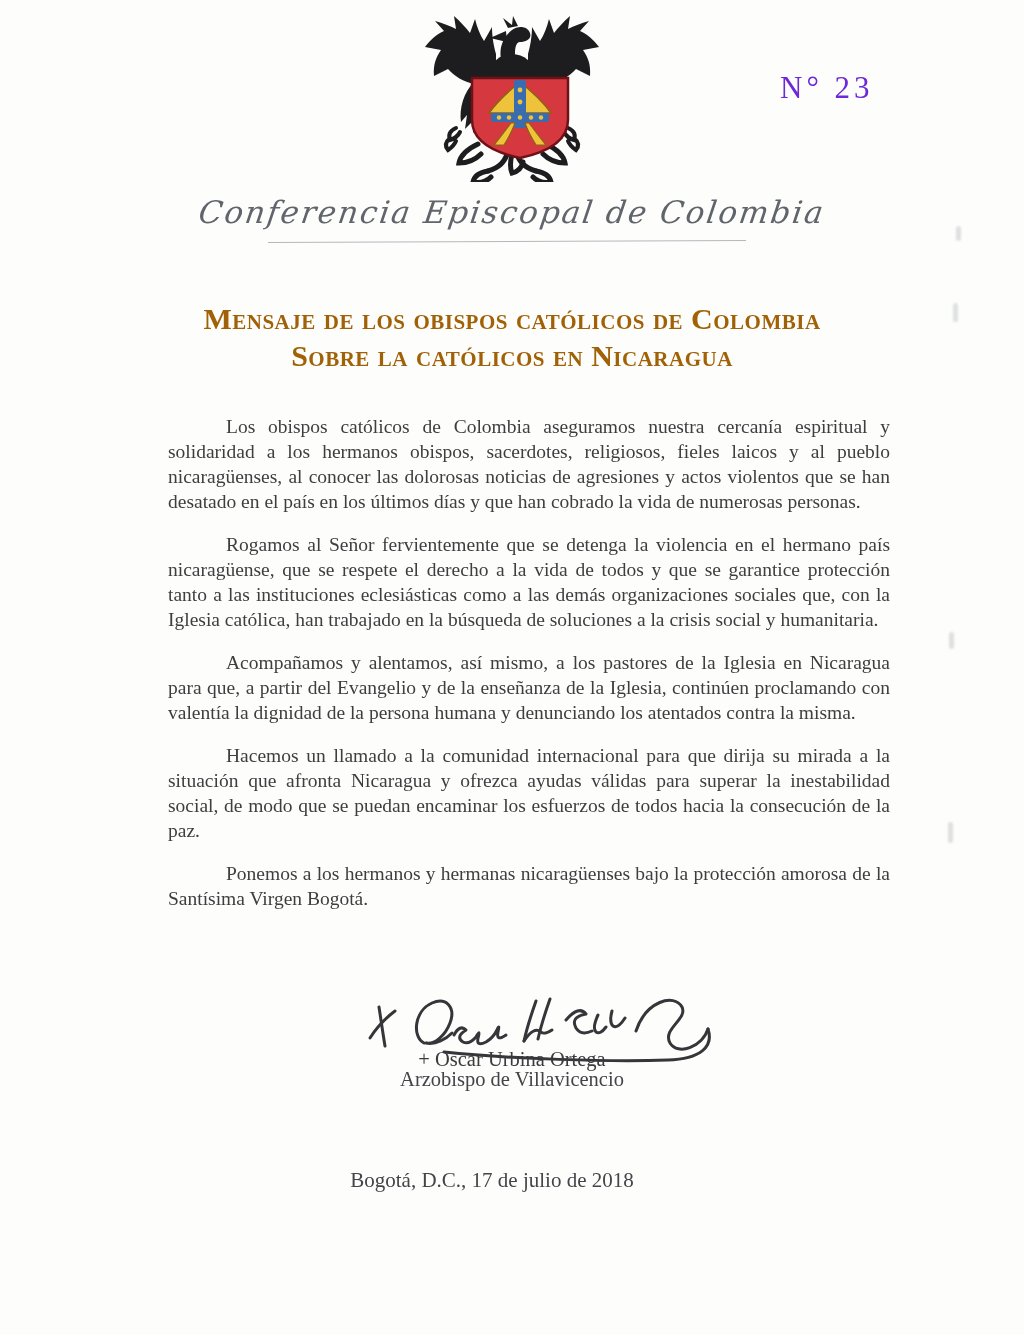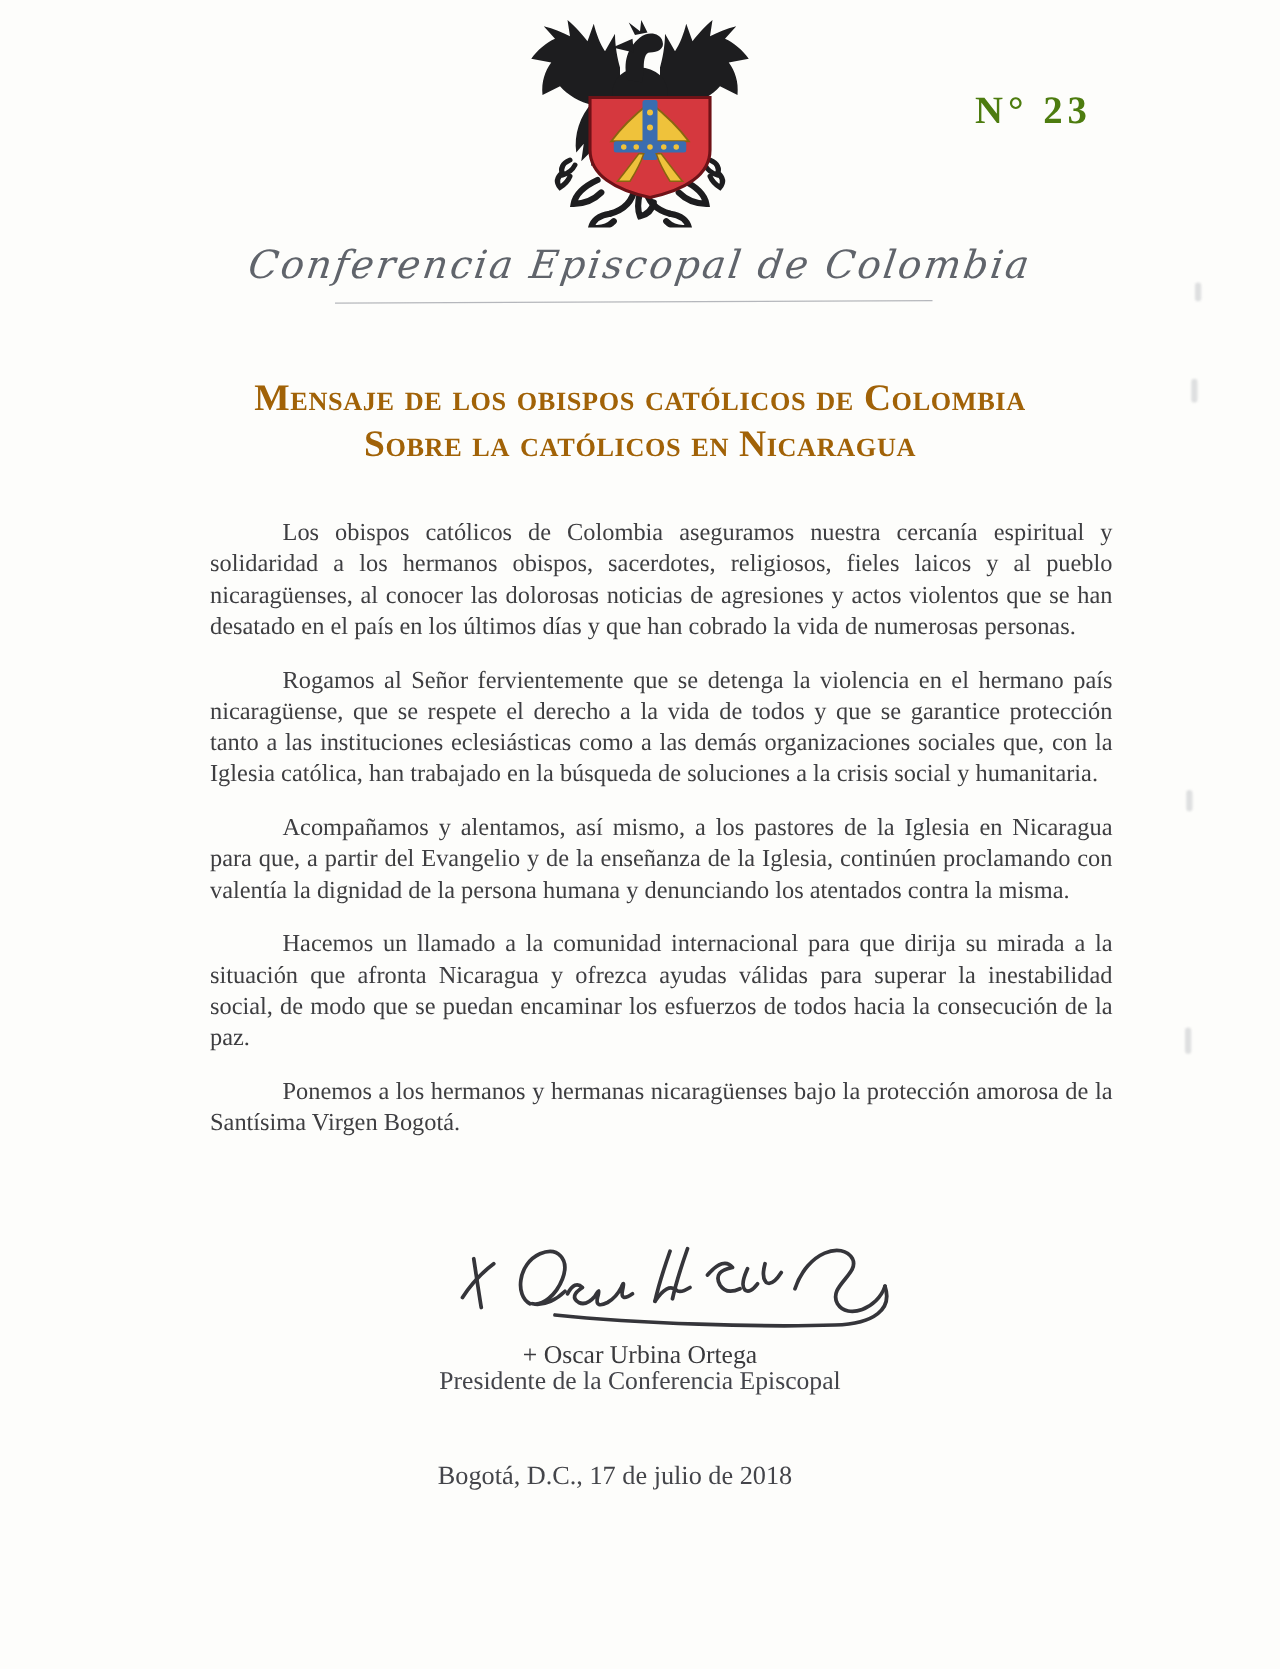--- a/index.html
+++ b/index.html
@@ -14,22 +14,22 @@
     background:#fdfdfb;
     overflow:hidden;
     color:#3e3e41;
   }
   
   .crest{
     position:absolute; left:414px; top:16px; width:196px; height:166px;
   }
   .doc-number{
     position:absolute; left:780px; top:70px; width:160px;
-    font-weight:bold; font-size:31px; letter-spacing:4px;
-    color:#4d7c0f; text-align:left;
+    font-weight:normal; font-size:31px; letter-spacing:4px;
+    color:#6d28d9; text-align:left;
   }
   .script-name{
     position:absolute; left:0; top:194px; width:1024px;
     text-align:center;
     font-family:"DejaVu Serif", serif;
     font-style:italic; font-weight:300;
     font-size:31px; letter-spacing:2px;
     color:#60646b;
     transform:skewX(-8deg);
   }
@@ -54,21 +54,21 @@
   }
   .letter-body p{
     margin:0 0 18px 0;
     text-indent:58px;
   }
   
   .signature-svg{
     position:absolute; left:340px; top:993px; width:380px; height:78px;
   }
   .sig-name{
-    position:absolute; left:0; top:1073px; width:1024px;
+    position:absolute; left:0; top:1048px; width:1024px;
     text-align:center; font-size:20.5px; color:#3a3a3d;
   }
   .sig-role1{
     position:absolute; left:0; top:1068px; width:1024px;
     text-align:center; font-size:20.5px; color:#43444a;
   }
   .sig-role2{
     position:absolute; left:0; top:1094px; width:1024px;
     text-align:center; font-size:20.5px; color:#43444a;
   }
@@ -172,21 +172,21 @@
       <path d="M226,27 q13,-15 20,-6 q-16,3 -10,14 q5,8 16,3"></path>
       <path d="M258,22 q-6,13 -2,17 q4,3 10,-5"></path>
       <path d="M272,18 q-3,11 1,15 q5,3 12,-8"></path>
 
       <path d="M296,38 C306,8 334,0 342,14 C348,26 322,36 330,50 C338,63 362,54 368,36"></path>
       <path d="M368,36 C374,54 360,66 328,67 C270,69 170,66 104,59"></path>
     </g>
   </svg>
 
   <div class="sig-name">+ Oscar Urbina Ortega</div>
-  <div class="sig-role2">Presidente de la Conferencia Episcopal</div>
+  <div class="sig-role1">Arzobispo de Villavicencio</div>
 
   <div class="dateline">Bogotá, D.C., 17 de julio de 2018</div>
 
   <div class="artifact a1"></div>
   <div class="artifact a2"></div>
   <div class="artifact a3"></div>
   <div class="artifact a4"></div>
 
 </div>
 

